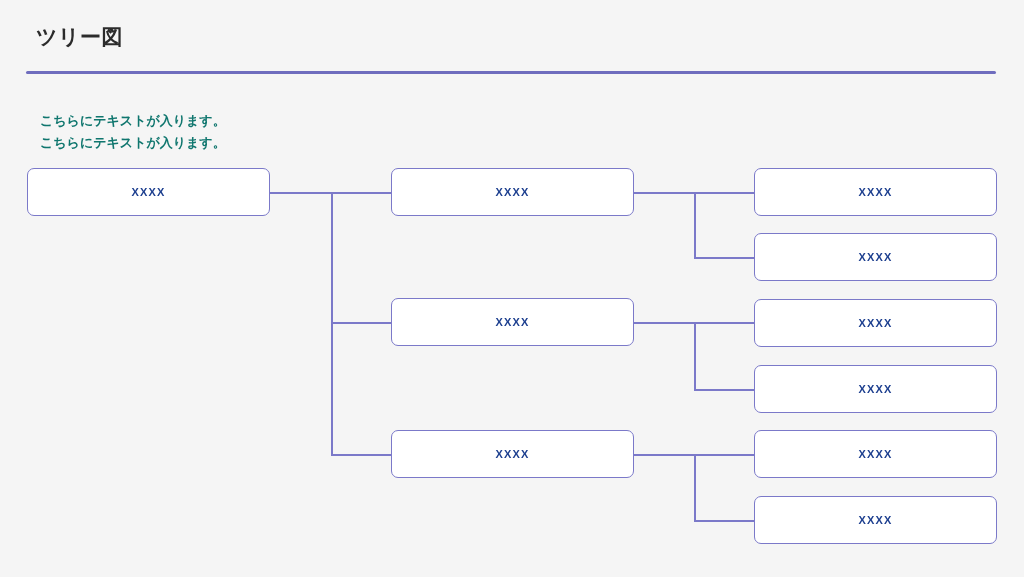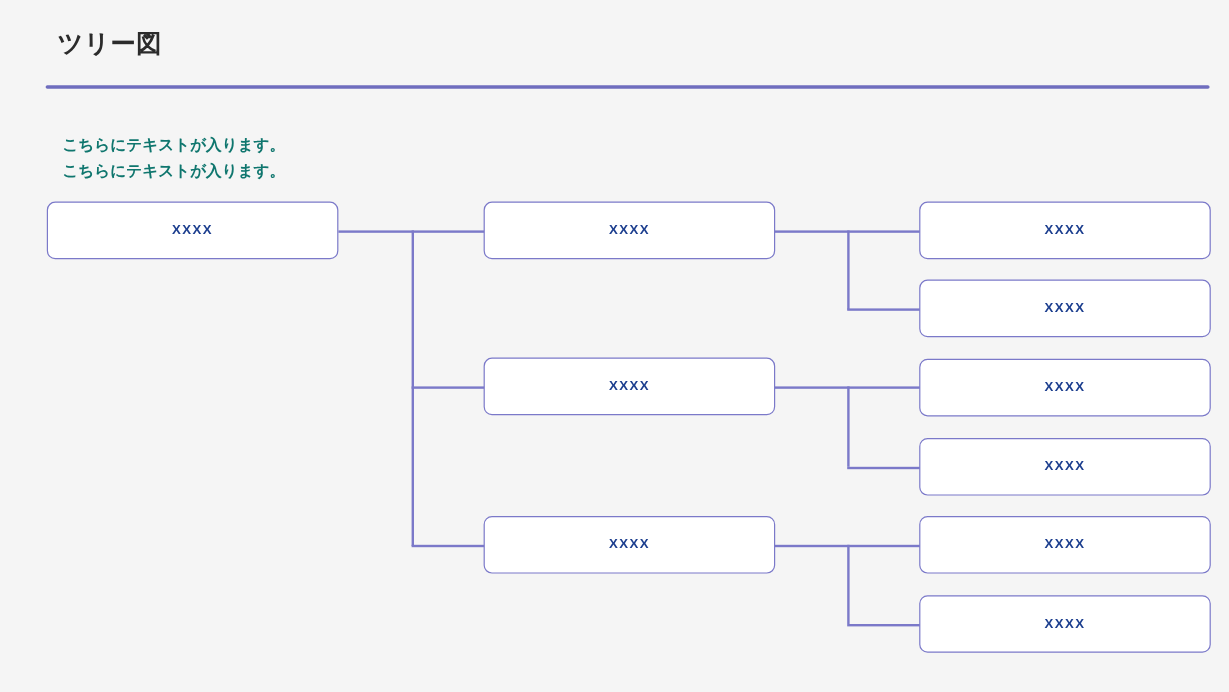--- a/index.html
+++ b/index.html
@@ -9,21 +9,20 @@
     height: 577px;
     background: #f5f5f5;
     font-family: "Liberation Sans", "DejaVu Sans", sans-serif;
     overflow: hidden;
     position: relative;
   }
 
   .page {
     position: absolute;
     inset: 0;
-    margin-left: 12px;
   }
 
   
   .page-title {
     position: absolute;
     left: 36px;
     top: 24px;
     font-size: 21px;
     font-weight: bold;
     color: #2b2b2b;

